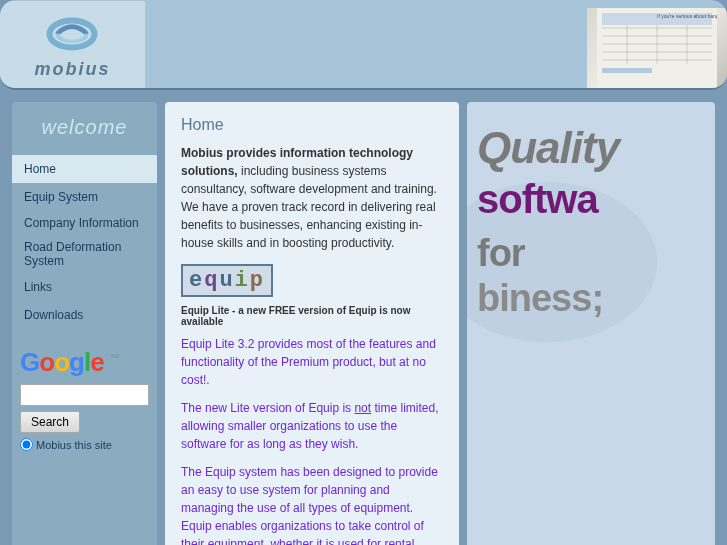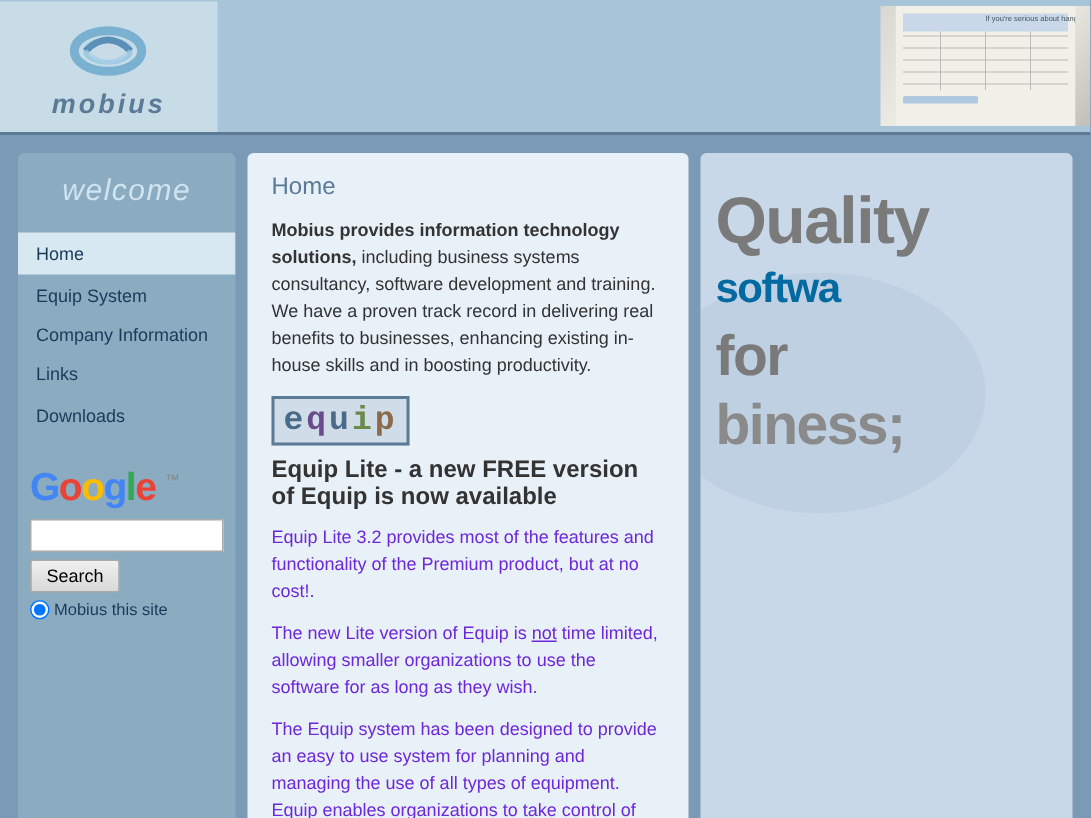--- a/index.html
+++ b/index.html
@@ -8,23 +8,24 @@
       font-size: 12px;
       background-color: #7a9ab5;
       color: #333;
     }
 
     
     #header {
       background-color: #a8c4d8;
       border-bottom: 2px solid #5a7a95;
       display: flex;
-      align-items: center;
+      align-items: flex-end;
       height: 90px;
       overflow: hidden;
+      border-radius: 16px;
     }
     #logo-area {
       background-color: #c8dce8;
       width: 145px;
       min-width: 145px;
       display: flex;
       align-items: center;
       justify-content: center;
       padding: 8px;
     }
@@ -149,21 +150,21 @@
       color: #3a5a7a;
       font-family: 'Courier New', monospace;
       border: 2px solid #5a7a95;
       display: inline-block;
       padding: 2px 6px;
       letter-spacing: 2px;
       background: #d0dce8;
     }
     .equip-subtitle {
       font-weight: bold;
-      font-size: 16px;
+      font-size: 10px;
       margin-bottom: 8px;
       color: #333;
     }
     .content-para {
       font-size: 12px;
       line-height: 1.5;
       margin-bottom: 10px;
       color: #6d28d9;
     }
     .underline-text {
@@ -290,20 +291,21 @@
 </div>
 
 <div id="main-wrapper">
 
   <div id="sidebar">
     <div id="sidebar-welcome">welcome</div>
 
     <a class="nav-item active" href="#">Home</a>
     <a class="nav-item" href="#">Equip System</a>
     <a class="nav-item" href="#" style="padding-top:5px; padding-bottom:5px;">Company Information</a>
+    <a class="nav-item" href="#" style="padding-top:5px; padding-bottom:5px;">Road Deformation System</a>
     <a class="nav-item" href="#">Links</a>
     <a class="nav-item" href="#">Downloads</a>
 
     <div id="search-box">
       <div id="google-logo">
         <span class="g-blue">G</span><span class="g-red">o</span><span class="g-yellow">o</span><span class="g-blue">g</span><span class="g-green">l</span><span class="g-red">e</span>
         <span style="font-size:10px; color:#888; font-weight:normal; vertical-align:super;">™</span>
       </div>
       <input type="text" id="search-input" style="">
       <button id="search-btn">Search</button>
@@ -335,20 +337,20 @@
       <span>The new Lite version of Equip is </span><span class="underline-text">not</span><span> time limited, allowing smaller organizations to use the software for as long as they wish.</span>
     </p>
 
     <p class="content-para">The Equip system has been designed to provide an easy to use system for planning and managing the use of all types of equipment. Equip enables organizations to take control of their equipment, whether it is used for rental, loan or just allocated to different departments.</p>
 
   </div>
 
   <div id="right-panel">
     <div class="right-oval"></div>
     <div id="quality-text" style="position:relative; z-index:1;">
-      <span class="quality-word" style="font-size:44px; color:#7a7a7a;">Quality</span>
-      <span class="quality-word quality-softwa" style="font-size:28px; color:#0369a1;">softwa</span>
+      <span class="quality-word" style="font-size:44px; color:#7a7a7a;font-style:italic;">Quality</span>
+      <span class="quality-word quality-softwa" style="font-size:40px; color:#701a75;">softwa</span>
       <span class="quality-word quality-for" style="font-size:38px; color:#7a7a7a; margin-top:8px;">for</span>
       <span class="quality-word quality-biness" style="font-size:38px; color:#8a8a8a;">biness;</span>
     </div>
   </div>
 
 </div>
 
 </body></html>

